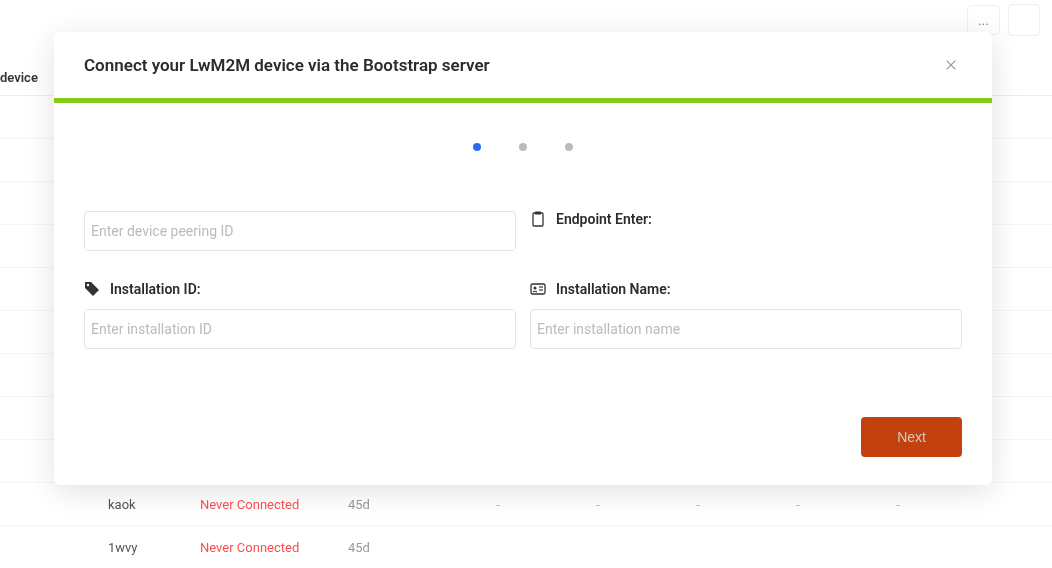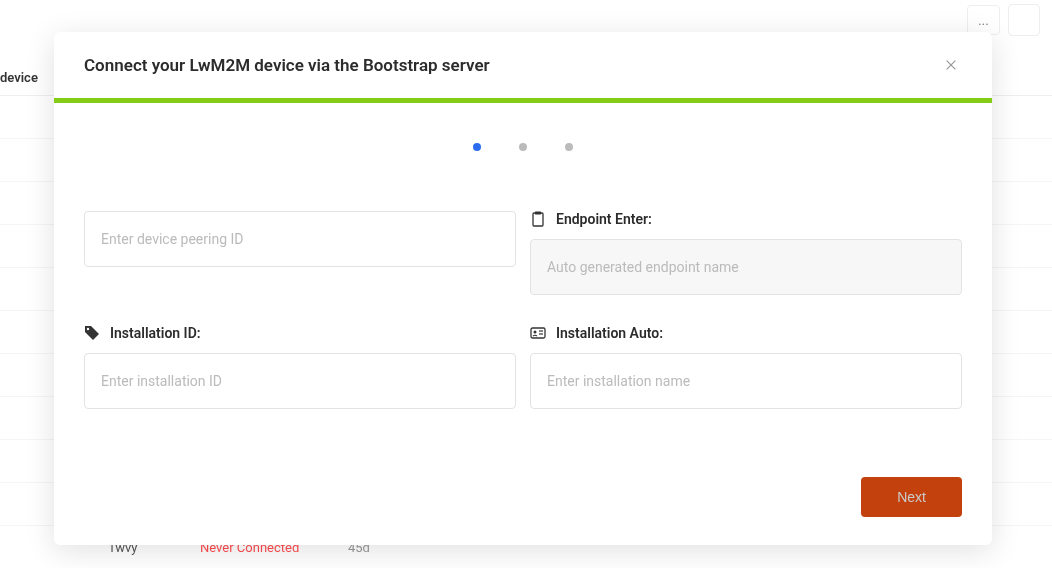--- a/index.html
+++ b/index.html
@@ -142,24 +142,24 @@
       font-size: 14px;
       font-weight: 600;
       color: #2c2c2c;
     }
     .field-label svg {
       width: 16px;
       height: 16px;
       flex-shrink: 0;
     }
     .field-input {
-      height: 56px;
+      height: 40px;
       border: 1px solid #e3e3e3;
       border-radius: 4px;
-      padding: 0 16px;
+      padding: 0 6px;
       font-size: 14px;
       color: #333;
       outline: none;
       background: #fff;
       font-family: inherit;
     }
     .field-input::placeholder {
       color: #bbb;
     }
     .field-input:disabled {
@@ -290,21 +290,20 @@
       </div>
 
       <div class="form-field">
         <div class="field-label">
           <svg viewBox="0 0 16 16" fill="#333">
             <rect x="3" y="2" width="10" height="13" rx="1" fill="none" stroke="#333" stroke-width="1.3"></rect>
             <rect x="5" y="0.5" width="6" height="3" rx="0.5"></rect>
           </svg>
           <span>Endpoint Enter:</span>
         </div>
-        <input type="text" class="field-input" disabled="" placeholder="Auto generated endpoint name" style="">
       </div>
 
       <div class="form-field">
         <div class="field-label">
           <svg viewBox="0 0 16 16" fill="#333">
             <path d="M1 1 L7 1 L15 9 L9 15 L1 7 Z"></path>
             <circle cx="4" cy="4" r="1.2" fill="#fff"></circle>
           </svg>
           <span>Installation ID:</span>
         </div>
@@ -313,21 +312,21 @@
 
       <div class="form-field">
         <div class="field-label">
           <svg viewBox="0 0 16 16" fill="#333">
             <rect x="1" y="3" width="14" height="10" rx="1.5" fill="none" stroke="#333" stroke-width="1.3"></rect>
             <circle cx="5" cy="7" r="1.5"></circle>
             <path d="M3 11 Q5 9.5 7 11" fill="none" stroke="#333" stroke-width="1.2"></path>
             <line x1="9" y1="6" x2="13" y2="6" stroke="#333" stroke-width="1.2"></line>
             <line x1="9" y1="9" x2="13" y2="9" stroke="#333" stroke-width="1.2"></line>
           </svg>
-          <span>Installation Auto:</span>
+          <span>Installation Name:</span>
         </div>
         <input type="text" class="field-input" placeholder="Enter installation name" style="">
       </div>
     </div>
   </div>
 
   <div class="modal-footer">
     <button class="next-btn">Next</button>
   </div>
 </div>

